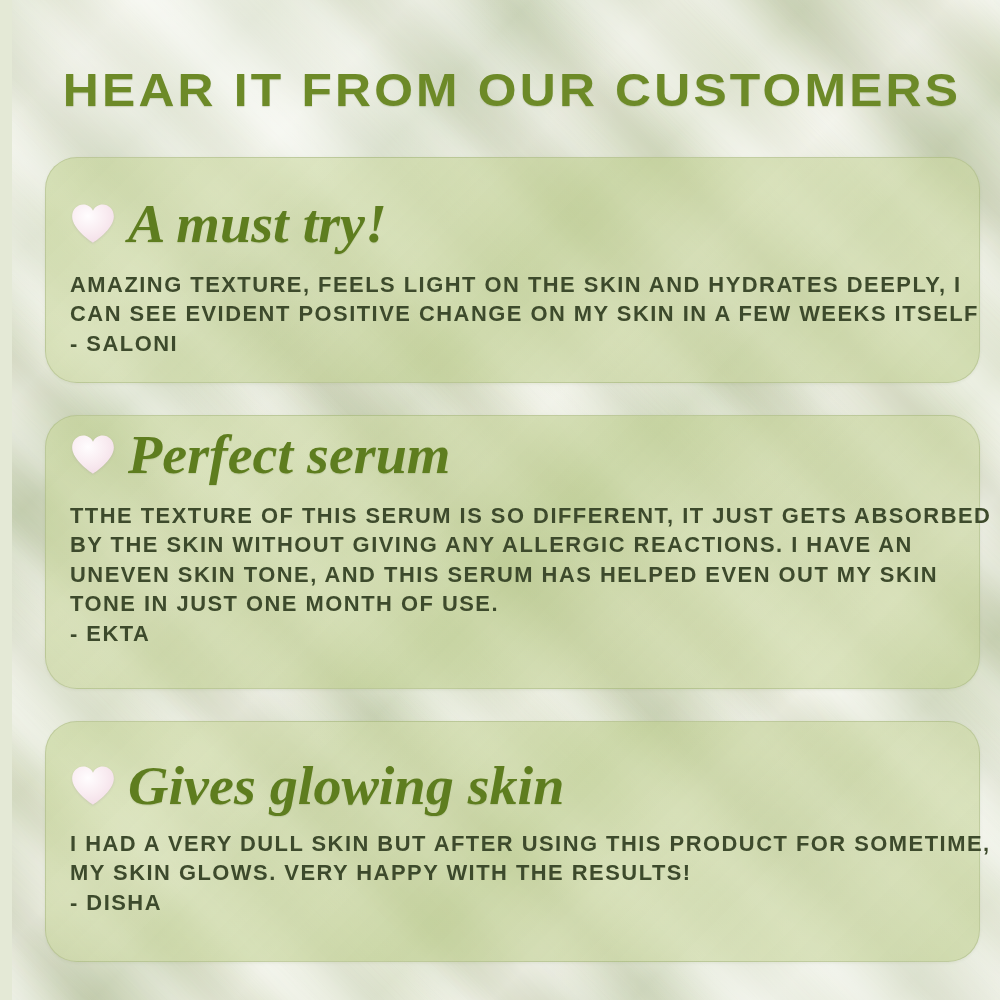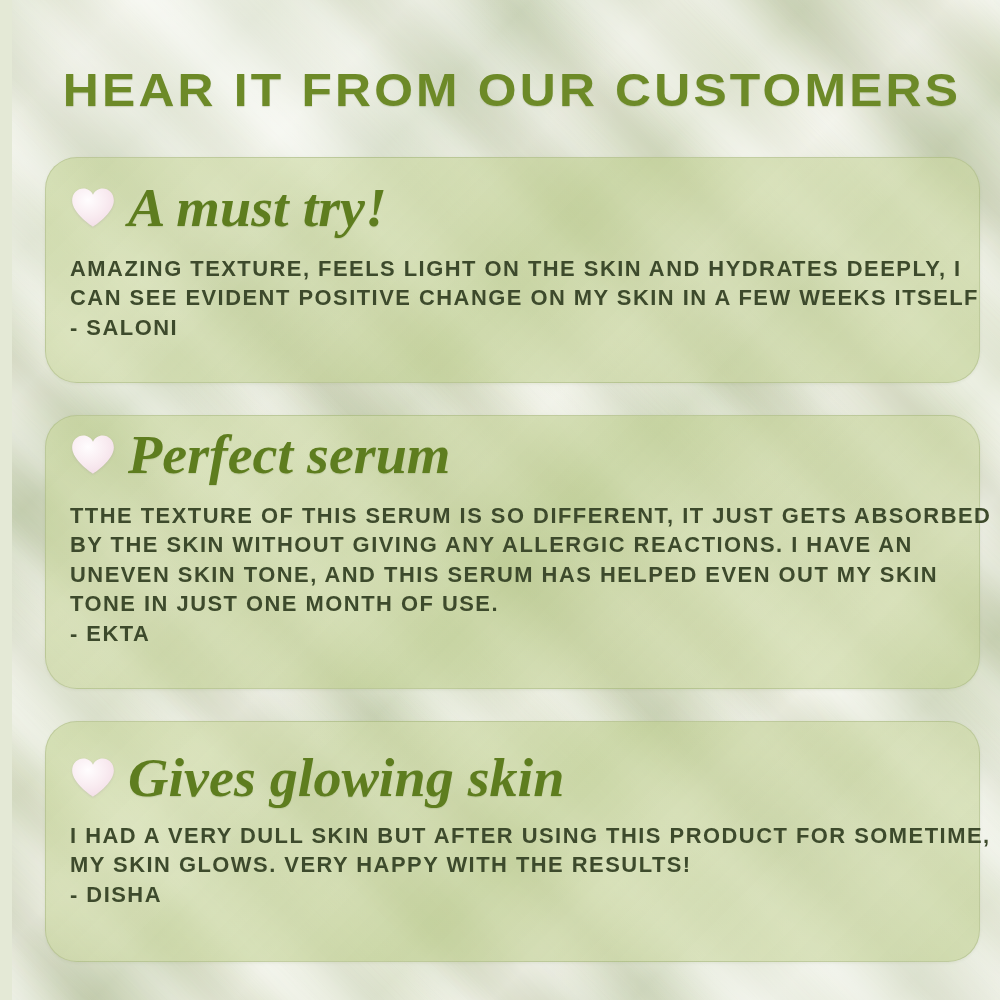--- a/index.html
+++ b/index.html
@@ -126,23 +126,23 @@
   }
   #card-1 { top: 157px;  height: 226px; }
   #card-2 { top: 415px;  height: 274px; }
   #card-3 { top: 721px;  height: 241px; }
 
   .card-head {
     display: flex;
     align-items: center;
     gap: 12px;
   }
-  #card-1 .card-head { padding-top: 22px; }
+  #card-1 .card-head { padding-top: 38px; }
   #card-2 .card-head { padding-top: 11px; }
-  #card-3 .card-head { padding-top: 28px; }
+  #card-3 .card-head { padding-top: 36px; }
 
   .heart-icon {
     display: block;
     width: 46px;
     height: 44px;
     flex: 0 0 auto;
     filter: blur(0.4px) drop-shadow(0 1px 1px rgba(150,140,150,0.25));
   }
 
   .card-title {

